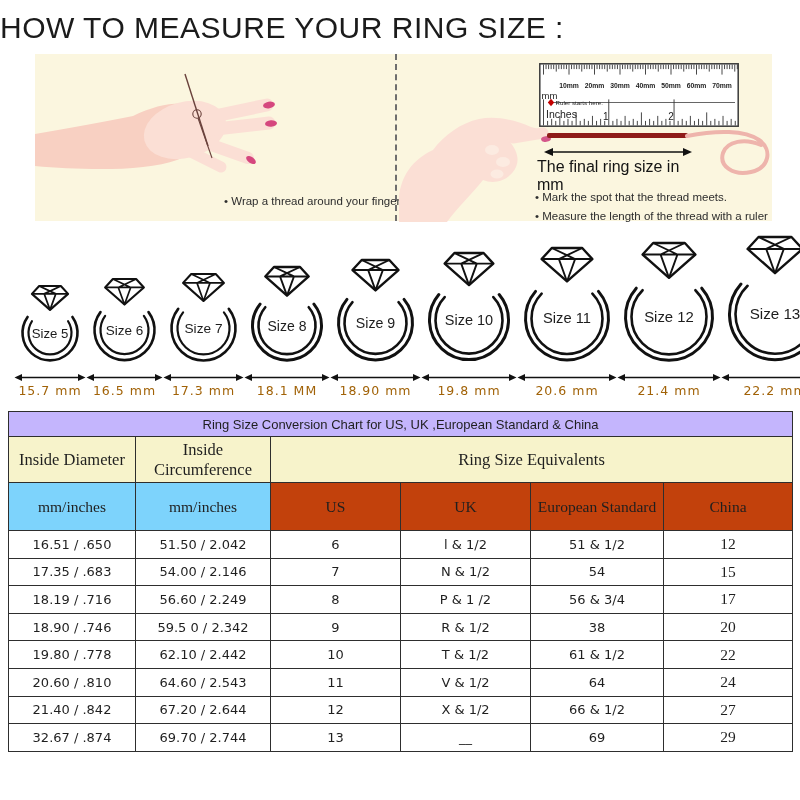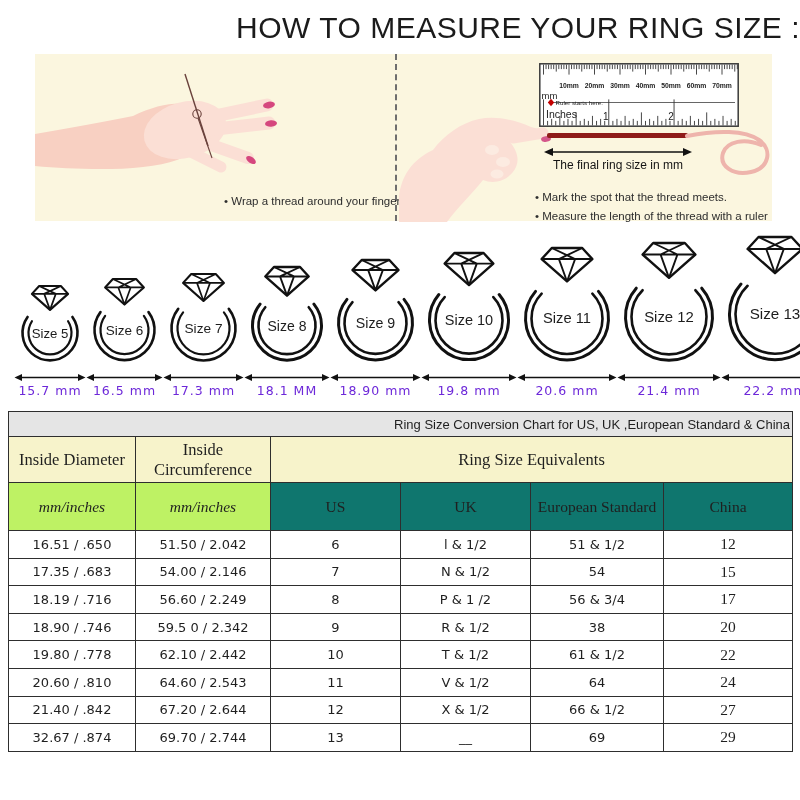--- a/index.html
+++ b/index.html
@@ -1,48 +1,48 @@
 <!DOCTYPE html>
 <html><head>
 <meta charset="utf-8">
 <style>
   html,body{margin:0;padding:0;}
   body{width:800px;height:800px;background:#ffffff;font-family:"Liberation Sans",sans-serif;position:relative;overflow:hidden;}
-  .page-title{margin:0;padding-top:11px;text-align:right;font-size:30px;font-weight:400;letter-spacing:.5px;color:#1b1b1b;font-family:"Liberation Sans",sans-serif;}
+  .page-title{margin:0;padding-top:11px;text-align:left;font-size:30px;font-weight:400;letter-spacing:.5px;color:#1b1b1b;font-family:"Liberation Sans",sans-serif;}
 
   
   .panels{position:relative;margin:9px 28px 0 35px;height:167px;background:#fbf6df;display:flex;}
   .panel{position:relative;}
   .panel-left{width:360px;border-right:2px dashed #6e6e6e;}
   .panel-right{flex:1;}
   .bullet{font-size:11.5px;color:#2d2d2d;white-space:nowrap;}
   .bullet::before{content:"• ";}
   .left-bullet{position:absolute;left:170px;top:141px;margin-left:19px;}
   .right-bullets{position:absolute;left:138px;top:134px;line-height:1.65;}
   .ruler{position:absolute;left:142px;top:9px;}
   .thread{position:absolute;left:150px;top:79px;width:141px;height:4.5px;background:#8e1c19;border-radius:2px;}
   .loop{position:absolute;left:286px;top:56px;}
   .size-arrow{position:absolute;left:146px;top:92px;}
-  .arrow-label{position:absolute;left:140px;top:104px;width:162px;text-align:center;font-size:12px;color:#141414;}
+  .arrow-label{position:absolute;left:140px;top:104px;width:162px;text-align:left;font-size:16px;color:#141414;}
   .hand-svg{position:absolute;pointer-events:none;}
 
   
   .rings{display:flex;justify-content:space-between;align-items:flex-end;margin:14px 12px 0 14px;}
   .ring-col{display:flex;flex-direction:column;align-items:center;}
   .ring-arrow{margin-top:9px;display:block;}
-  .ring-mm{font-family:"DejaVu Sans",sans-serif;font-size:12.5px;color:#6d28d9;letter-spacing:1px;margin-top:0;}
+  .ring-mm{font-family:"DejaVu Sans",sans-serif;font-size:12.5px;color:#a16207;letter-spacing:1px;margin-top:0;}
 
   
   .table-wrap{margin:13px 8px 0;}
   table{border-collapse:collapse;width:784px;table-layout:fixed;}
   td{border:1.6px solid #2e2e2e;text-align:center;vertical-align:middle;color:#1f1f1f;padding:0 2px;overflow:hidden;}
-  .t-title td{font-family:"Liberation Sans",sans-serif;font-size:13px;height:24px;background:#e5e5e5;text-align:right;}
+  .t-title td{font-family:"Liberation Sans",sans-serif;font-size:13px;height:24px;background:#c4b5fd;}
   .t-h1 td{font-family:"Liberation Serif",serif;font-size:16.5px;background:#f7f3cb;height:45px;}
-  .t-h2 td{font-family:"Liberation Serif",serif;font-size:15.5px;background:#0f766e;height:47px;}
-  .t-h2 td.cream{background:#bef264;font-style:italic;}
+  .t-h2 td{font-family:"Liberation Serif",serif;font-size:15.5px;background:#c2410c;height:47px;}
+  .t-h2 td.cream{background:#7dd3fc;}
   tbody td{font-family:"DejaVu Sans",sans-serif;font-size:13px;height:26.6px;}
   tbody td.c-china{font-family:"Liberation Serif",serif;font-size:15.5px;}
 </style>
 </head>
 <body>
 
 <h1 class="page-title">HOW TO MEASURE YOUR RING SIZE :</h1>
 
 <section class="panels">
   <div class="panel panel-left">

